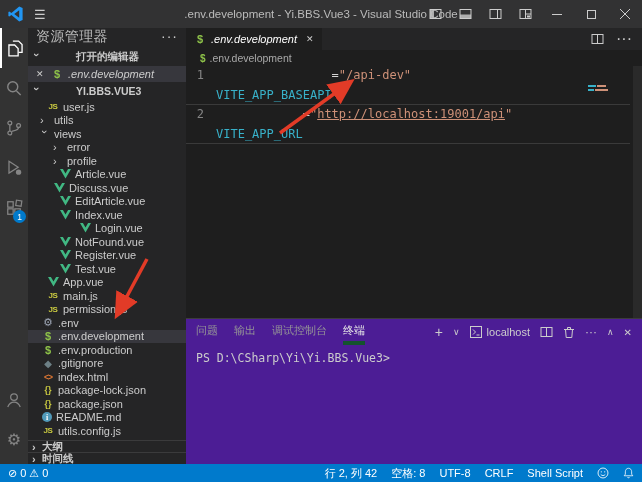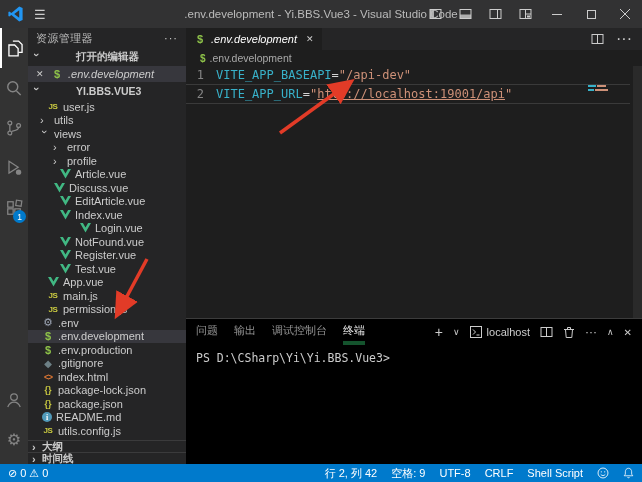--- a/index.html
+++ b/index.html
@@ -27,21 +27,21 @@
   .activitybar { width:28px; background:#333333; display:flex; flex-direction:column; flex:none; }
   .ab-item { height:40px; display:flex; align-items:center; justify-content:center; position:relative; color:#858585; }
   .ab-item.active { color:#ffffff; border-left:2px solid #ffffff; }
   .ab-item svg { display:block; }
   .ab-badge { position:absolute; right:2px; bottom:5px; min-width:13px; height:13px; border-radius:50%; background:#007acc; color:#fff; font-size:8.5px; display:flex; align-items:center; justify-content:center; }
   .ab-bottom { margin-top:auto; padding-bottom:4px; }
   .gear-glyph { font-size:16px; line-height:1; }
 
   
   .sidebar { width:158px; background:#252526; flex:none; display:flex; flex-direction:column; font-size:11px; position:relative; }
-  .sb-header { height:20px; display:flex; align-items:center; padding:0 8px; color:#bbbbbb; font-size:11px; letter-spacing:.4px; flex:none; }
+  .sb-header { height:20px; display:flex; align-items:flex-start; padding:0 8px; color:#bbbbbb; font-size:14px; letter-spacing:.4px; flex:none; }
   .sb-header .more { margin-left:auto; letter-spacing:1px; color:#cccccc; cursor:pointer; }
   .sb-section { height:18px; display:flex; align-items:center; font-weight:bold; color:#cccccc; padding-left:4px; flex:none; font-size:10.5px;gap:34px; }
   .chev { display:inline-block; width:10px; color:#cccccc; font-size:11px; transform-origin:45% 55%; }
   .chev.exp { transform:rotate(90deg); }
   .oe-item { height:16px; display:flex; align-items:center; background:#37373d; padding-left:8px; gap:5px; flex:none; }
   .oe-close { color:#cccccc; font-size:9px; width:10px; }
   .oe-name { font-style:italic; color:#cccccc; }
   .tree { flex:1; min-height:0; overflow:hidden; }
   .tree-row { height:13.5px; display:flex; align-items:center; gap:4px; color:#cccccc; white-space:nowrap; cursor:pointer; }
   .tree-row.selected { background:#37373d; }
@@ -67,32 +67,32 @@
   .tab-name { font-style:italic; }
   .tab-close { color:#cccccc; font-size:9px; margin-left:4px; cursor:pointer; }
   .tab-actions { margin-left:auto; display:flex; align-items:center; gap:12px; padding-right:10px; color:#cccccc; }
   .breadcrumb { height:16px; display:flex; align-items:center; gap:4px; padding-left:14px; font-size:10.5px; color:#a9a9a9; flex:none; }
   .bc-shell { color:#8dc149; font-weight:bold; font-size:10px; }
 
   .codearea { flex:1; position:relative; min-height:0; font-size:12px; line-height:18px; }
   .code-line { display:flex; width:calc(100% - 12px); }
   .code-line.current { border-top:1px solid #3a3a3a; border-bottom:1px solid #3a3a3a; }
   .ln { width:30px; text-align:right; color:#858585; padding-right:12px; flex:none; }
-  .tk-var { color:#38b1c9; }
+  .tk-var { color:#38b1c9;margin-top:20px; }
   .tk-op { color:#d4d4d4; }
   .tk-str { color:#ce9178; }
   .tk-link { color:#ce9178; text-decoration:underline; cursor:pointer; }
   .minimap { position:absolute; top:19px; right:28px; width:26px; }
   .mm-row { height:2px; margin-bottom:2px; display:flex; gap:1px; }
   .mm-teal { background:#38b1c9; height:2px; }
   .mm-orange { background:#ce9178; height:2px; }
   .scrolltrack { position:absolute; top:0; right:0; width:9px; height:100%; background:#2a2a2a; }
 
   
-  .panel { height:146px; flex:none; border-top:1px solid #3c3c3c; display:flex; flex-direction:column; background:#000000; }
+  .panel { height:146px; flex:none; border-top:1px solid #3c3c3c; display:flex; flex-direction:column; background:#4c1d95; }
   .panel-tabs { height:26px; display:flex; align-items:center; padding:0 10px; gap:16px; flex:none; }
   .ptab { font-size:11px; color:#969696; text-transform:uppercase; cursor:pointer; padding:4px 0 3px; }
   .ptab.active { color:#e7e7e7; border-bottom:4px solid #14532d; }
   .panel-actions { margin-left:auto; display:flex; align-items:center; gap:10px; color:#cccccc; font-size:12px; }
   .pa-icon { display:flex; align-items:center; cursor:pointer; }
   .shell-chip { display:flex; align-items:center; gap:5px; font-size:11px; color:#cccccc; }
   .terminal-body { flex:1; padding:6px 0 0 10px; font-size:11.5px; color:#cccccc; }
 
   
   .statusbar { height:18px; background:#007acc; color:#ffffff; display:flex; align-items:center; font-size:11px; flex:none; padding:0 8px; }
@@ -480,21 +480,21 @@
       <span class="st-item">
         <span class="st-ico">⊘</span>
           <span>0</span>
         <span class="st-ico">⚠</span>
           <span>0</span>
       </span>
     </div>
     <div class="st-right">
       <span style="display:flex;gap:14px;">
           <span class="st-item">行 2, 列 42</span>
-          <span class="st-item">空格: 9</span>
+          <span class="st-item">空格: 8</span>
           <span class="st-item">UTF-8</span>
           <span class="st-item">CRLF</span>
           <span class="st-item">Shell Script</span>
         </span>
       <span class="st-item">
         <svg width="12" height="12" viewBox="0 0 14 14" fill="none" stroke="#ffffff">
             <circle cx="7" cy="7" r="5.8"></circle>
             <circle cx="5" cy="5.6" r="0.7" fill="#fff" stroke="none"></circle>
             <circle cx="9" cy="5.6" r="0.7" fill="#fff" stroke="none"></circle>
             <path d="M4.3 8.5c1.5 2 3.9 2 5.4 0"></path>

